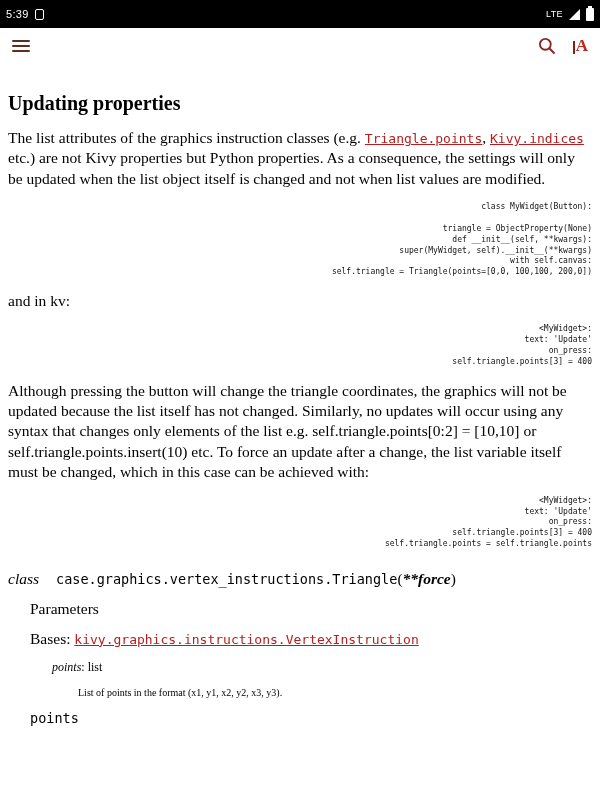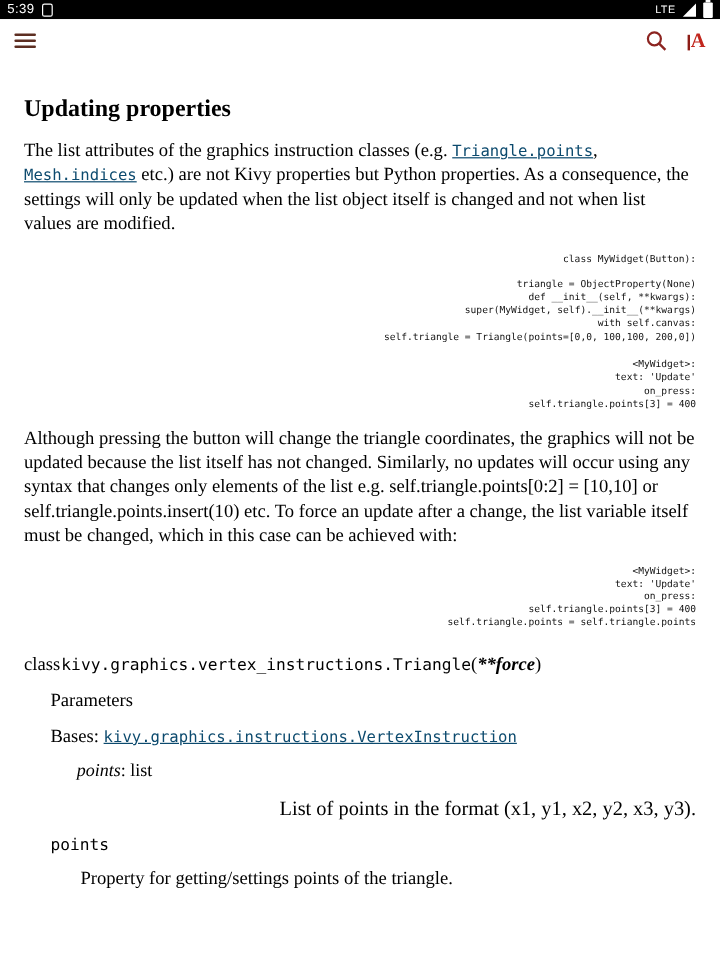--- a/index.html
+++ b/index.html
@@ -6,21 +6,21 @@
   html, body { margin: 0; padding: 0; }
   body {
     width: 600px; height: 800px; overflow: hidden;
     background: #fff;
     font-family: "Liberation Serif", serif;
     color: #000;
   }
 
   
   .status-bar {
-    height: 16px; background: #000; color: #fff;
+    height: 28px; background: #000; color: #fff;
     display: flex; align-items: center; justify-content: space-between;
     padding: 0 6px;
     font-family: "Liberation Sans", sans-serif; font-size: 11px;
   }
   .sb-group { display: flex; align-items: center; gap: 6px; }
   .sb-time { font-weight: 400; letter-spacing: .3px; }
   .sb-sq-icon {
     width: 9px; height: 11px; border: 1.4px solid #fff; border-radius: 2px;
     display: inline-block;
   }
@@ -43,42 +43,42 @@
   .hamburger span { height: 2px; background: #5d2e22; border-radius: 1px; }
   .tb-spacer { flex: 1; }
   .search-ic { width: 20px; height: 20px; margin-right: 16px; cursor: pointer; }
   .app-logo {
     font-family: "Liberation Serif", serif; font-weight: 700; font-size: 17px;
     color: #c1261d; line-height: 1; cursor: pointer; display: flex; align-items: flex-end;
   }
   .app-logo .bar { width: 2px; height: 13px; background: #8c1c16; margin-right: 1px; }
 
   
-  .content { padding: 0 20px; }
+  .content { padding: 0 8px; }
   .intro-clip { height: 13px; overflow: hidden; display: flex; align-items: flex-end; }
   .content p { margin: 13px 0; font-size: 15.5px; line-height: 1.32; }
   h1 { font-size: 20px; margin: 16px 0 10px 0; font-weight: 700; }
   pre {
     margin: 13px 0; font-family: "DejaVu Sans Mono", monospace;
     font-size: 8px; line-height: 1.35; color: #111; text-align: right;
   }
   a.mono-link {
     font-family: "DejaVu Sans Mono", monospace; font-size: 13px;
-    color: #0c4a6e; text-decoration: underline; cursor: pointer;
+    color: #b91c1c; text-decoration: underline; cursor: pointer;
   }
 
   
   .class-def { margin-top: 20px; }
   .sig { font-size: 15.5px; margin: 14px 0 4px 0; }
-  .sig .kw { margin-right: 1px; }
+  .sig .kw { font-style: italic; margin-right: 17px; }
   .sig code { font-family: "DejaVu Sans Mono", monospace; font-size: 13.5px; }
   .sig .args { font-style: italic; font-weight: 700; }
   .dd1 { margin: 12px 0 12px 22px; font-size: 15.5px; }
-  .dd2 { margin: 12px 0 0 44px; font-size: 15px; }
-  .dd3 { margin: 12px 0 12px 70px; font-size: 17px; text-align: right; }
+  .dd2 { margin: 12px 0 0 44px; font-size: 12px; }
+  .dd3 { margin: 12px 0 12px 70px; font-size: 10px; }
   .dd25 { margin: 12px 0 12px 47px; font-size: 15.5px; }
   .attr-name { font-family: "DejaVu Sans Mono", monospace; font-size: 13.5px; }
   .param-name { font-style: italic; }
 </style>
 </head>
 <body>
 
 <div class="status-bar">
   <div class="sb-group">
     <span class="sb-time">5:39</span>
@@ -106,48 +106,48 @@
 </div>
 
 <div class="content">
 
   <div class="intro-clip">
     
   </div>
 
   <h1>Updating properties</h1>
 
-  <p><span>The list attributes of the graphics instruction classes (e.g. </span><a class="mono-link">Triangle.points</a><span>, </span><a class="mono-link">Mesh.indices</a><span> etc.) are not Kivy properties but Python properties. As a consequence, the settings will only be updated when the list object itself is changed and not when list values are modified.</span></p>
+  <p><span>The list attributes of the graphics instruction classes (e.g. </span><a class="mono-link">Triangle.points</a><span>, </span><a class="mono-link">Kivy.indices</a><span> etc.) are not Kivy properties but Python properties. As a consequence, the settings will only be updated when the list object itself is changed and not when list values are modified.</span></p>
 
 
   <pre>class MyWidget(Button):
 
     triangle = ObjectProperty(None)
     def __init__(self, **kwargs):
         super(MyWidget, self).__init__(**kwargs)
         with self.canvas:
             self.triangle = Triangle(points=[0,0, 100,100, 200,0])</pre>
 
+  <p>and in kv:</p>
 
   <pre>&lt;MyWidget&gt;:
     text: 'Update'
     on_press:
         self.triangle.points[3] = 400</pre>
 
   <p>Although pressing the button will change the triangle coordinates, the graphics will not be updated because the list itself has not changed. Similarly, no updates will occur using any syntax that changes only elements of the list e.g. self.triangle.points[0:2] = [10,10] or self.triangle.points.insert(10) etc. To force an update after a change, the list variable itself must be changed, which in this case can be achieved with:</p>
 
   <pre>&lt;MyWidget&gt;:
     text: 'Update'
     on_press:
         self.triangle.points[3] = 400
         self.triangle.points = self.triangle.points</pre>
 
   <div class="class-def">
-    <div class="sig"><span class="kw">class</span><code>kivy.graphics.vertex_instructions.Triangle</code><span>(</span><span class="args">**force</span><span>)</span></div>
+    <div class="sig"><span class="kw">class</span><code>case.graphics.vertex_instructions.Triangle</code><span>(</span><span class="args">**force</span><span>)</span></div>
     <div class="dd1">Parameters</div>
     <div class="dd1"><span>Bases: </span><a class="mono-link">kivy.graphics.instructions.VertexInstruction</a></div>
     <div class="dd2"><span class="param-name">points</span><span>: list</span></div>
     <div class="dd3">List of points in the format (x1, y1, x2, y2, x3, y3).</div>
     <div class="dd1 attr-name">points</div>
-    <div class="dd25">Property for getting/settings points of the triangle.</div>
   </div>
 
 </div>
 
 </body></html>

